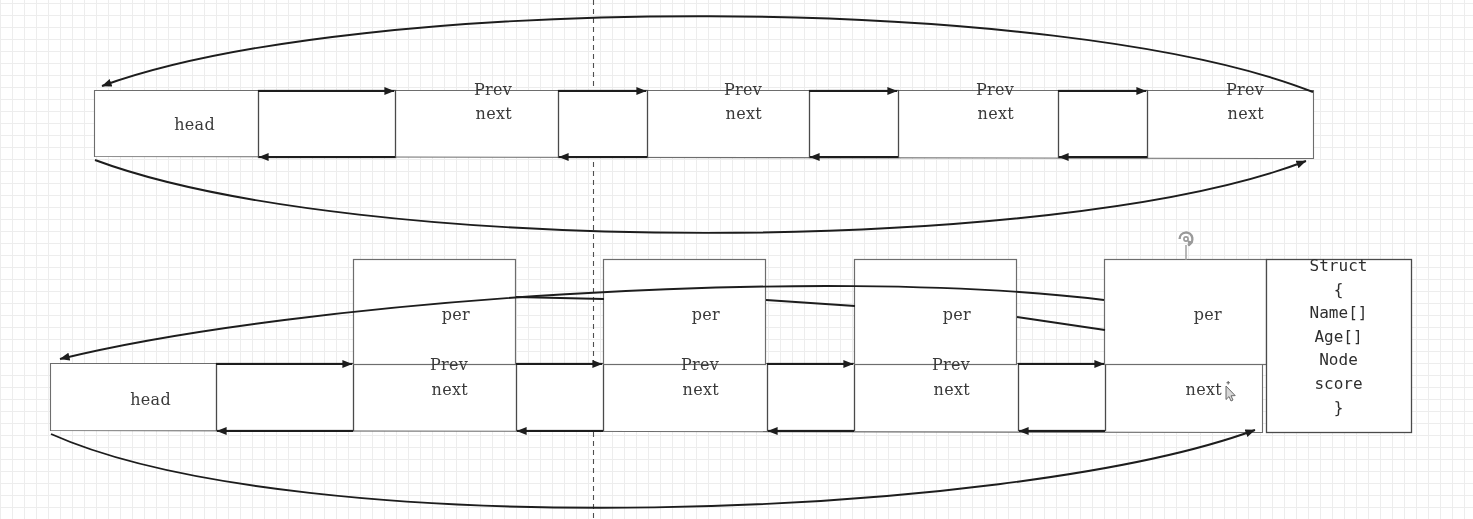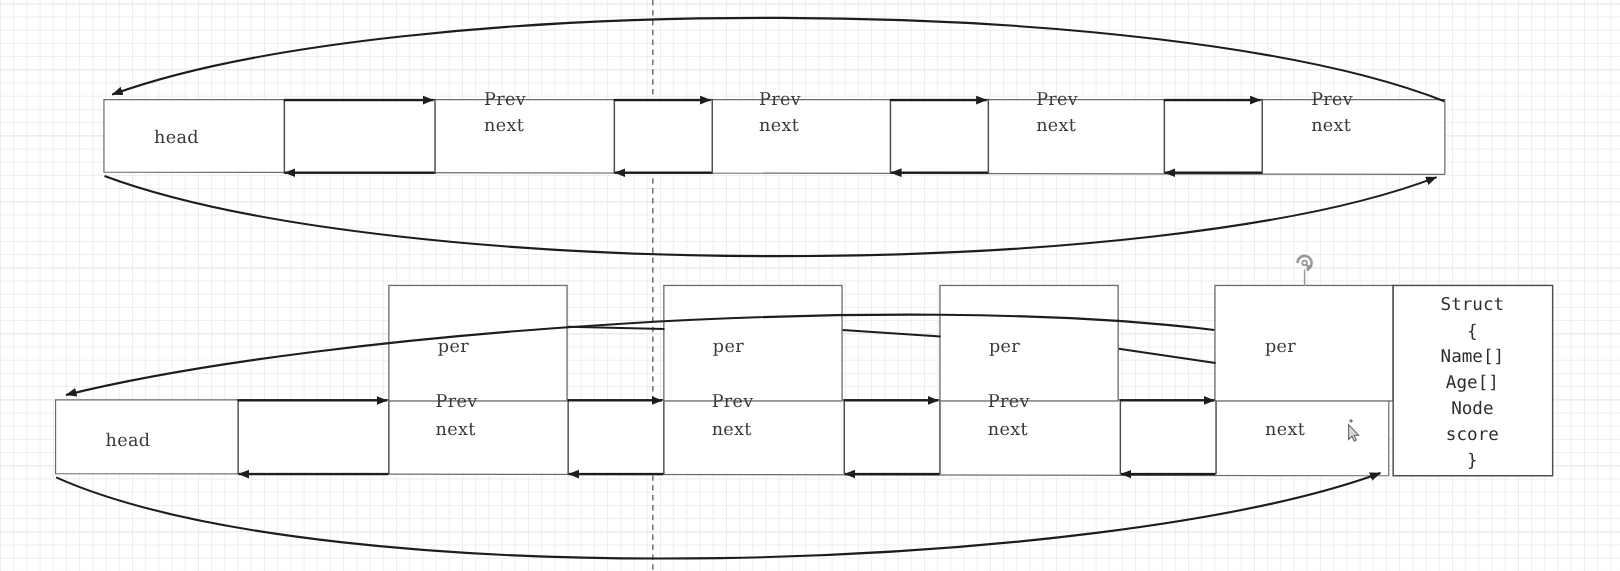--- a/index.html
+++ b/index.html
@@ -21,21 +21,21 @@
     background-size:12px 12px, 12px 12px, 60px 60px, 60px 60px;
     background-position:0 3px, 0 3px, 0 3px, 0 3px;
   }
   svg.layer{position:absolute;left:0;top:0;width:1473px;height:519px;}
   .lbl{
     position:absolute;
     font-family:"DejaVu Serif", serif;
     font-size:16px;
     color:#3a3a3a;
     white-space:nowrap;
-    text-align:left;
+    text-align:right;
     line-height:1.45;
     letter-spacing:0.3px;
   }
   .struct-txt{
     position:absolute;
     font-family:"DejaVu Sans Mono", monospace;
     font-size:16px;
     color:#2e2e2e;
     line-height:23.6px;
     text-align:center;
@@ -170,21 +170,21 @@
   <div class="lbl" style="left:647px;top:353px;width:72px;">Prev</div>
   <div class="lbl" style="left:647px;top:378px;width:72px;">next</div>
 
   <div class="lbl" style="left:899px;top:303px;width:72px;">per</div>
   <div class="lbl" style="left:898px;top:353px;width:72px;">Prev</div>
   <div class="lbl" style="left:898px;top:378px;width:72px;">next</div>
 
   <div class="lbl" style="left:1150px;top:303px;width:72px;">per</div>
   <div class="lbl" style="left:1150px;top:378px;width:72px;">next</div>
 
-  <div class="struct-txt" style="left:1266px;top:265px;width:145px;" id="structText">Struct
+  <div class="struct-txt" style="left:1266px;top:254px;width:145px;" id="structText">Struct
 {
 Name[]
 Age[]
 Node
 score
 }</div>
 
 </div>
 
 </body></html>

